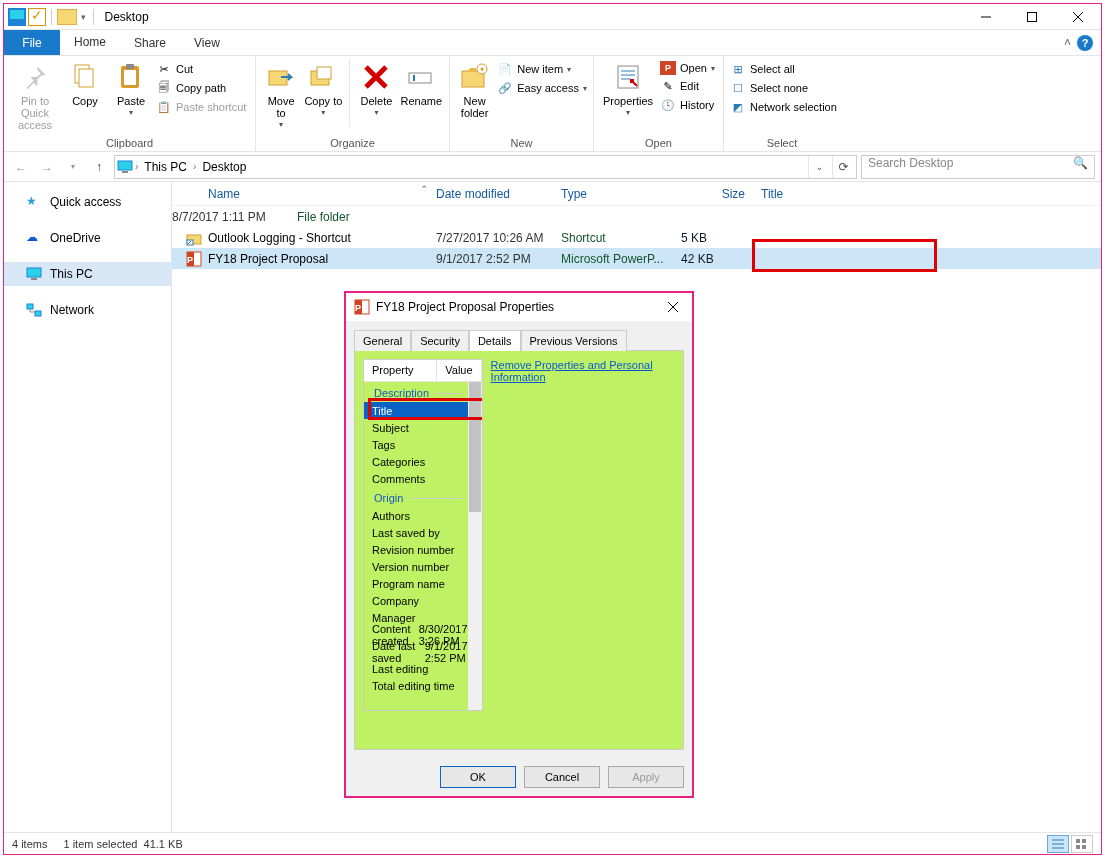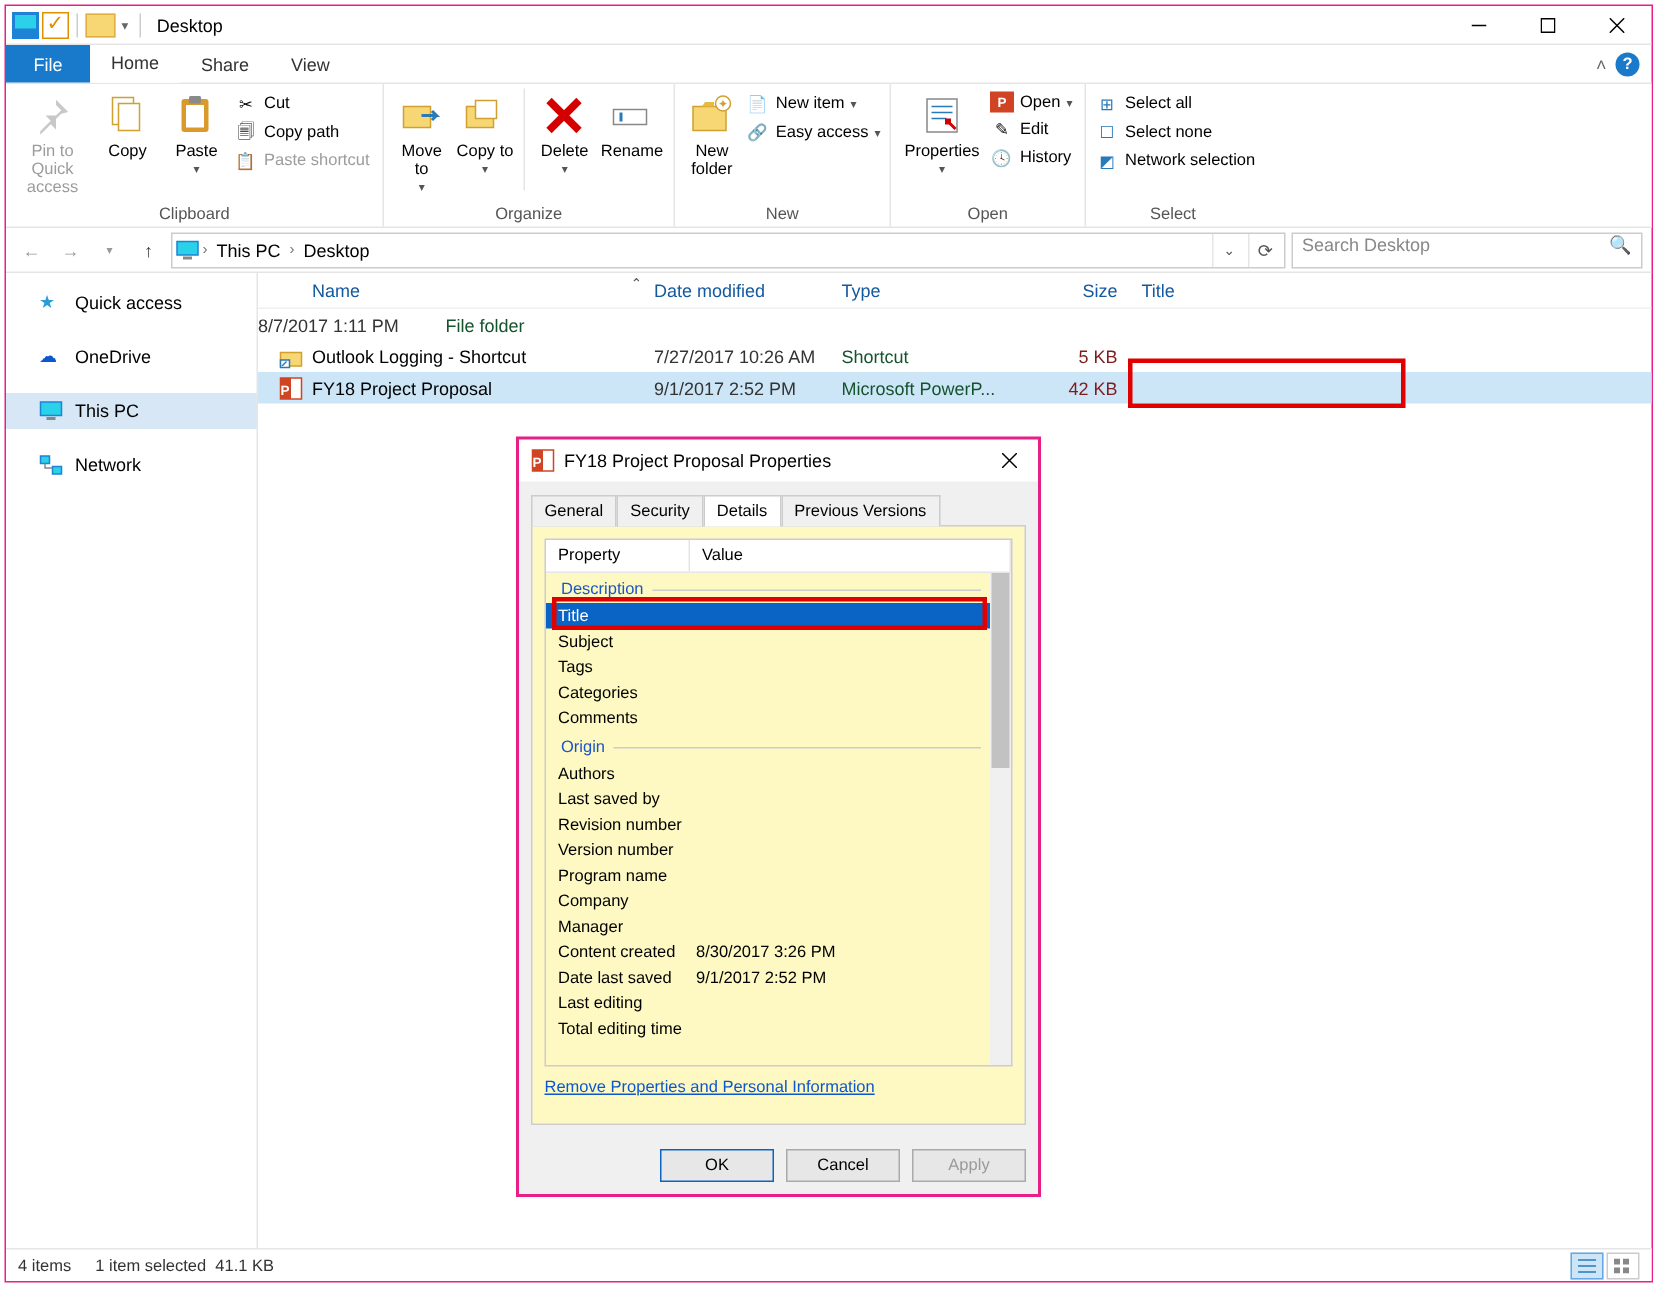--- a/index.html
+++ b/index.html
@@ -63,33 +63,33 @@
   .col-name .sortcaret { position:absolute;right:8px;top:-3px;font-size:9px;color:#555; }
   .col-date { width:125px; }
   .col-type { width:120px; }
   .col-size { width:72px; text-align:right; padding-right:8px; }
   .col-title { width:184px; padding-left:8px; }
   .list-row { display:flex;height:21px;align-items:center;font-size:12px; }
   .list-row.selected { background:#cde6f7; }
   .cell-name { width:264px;padding-left:14px;display:flex;align-items:center;gap:6px; }
   .cell-date { width:125px;color:#333; }
   .cell-type { width:120px;color:#14532d;overflow:hidden;text-overflow:ellipsis;white-space:nowrap; }
-  .cell-size { width:72px;text-align:right;padding-right:8px;color:#7f1d1d; }
+  .cell-size { width:72px;text-align:left;padding-right:8px;color:#0f172a; }
   .cell-title { width:184px; }
   .ficon { width:16px;height:16px; }
   .hl-red { position:absolute; border:3px solid #e00000; pointer-events:none; }
   
   .dialog { position:absolute; left:344px; top:291px; width:350px; height:507px; border:2px solid #e81f87; background:#fff; display:flex; flex-direction:column; }
   .dlg-title { height:28px;display:flex;align-items:center;padding:0 8px;gap:6px;font-size:12px; }
   .dlg-close { margin-left:auto;width:22px;height:22px;display:flex;align-items:center;justify-content:center; }
   .dlg-body { flex:1;background:#f0f0f0;padding:8px;display:flex;flex-direction:column; }
   .tabs { display:flex;font-size:11px; }
   .tabs .ptab { padding:4px 8px;border:1px solid #ccc;background:#f0f0f0;border-bottom:none;position:relative;top:1px; }
   .tabs .ptab.active { background:#fff;z-index:2; }
-  .tabpanel { flex:1;background:#fef9c3;border:1px solid #ccc;padding:8px;display:flex;flex-direction:column;gap:8px; }
+  .tabpanel { flex:1;background:#bef264;border:1px solid #ccc;padding:8px;display:flex;flex-direction:row;gap:8px; }
   .propgrid { border:1px solid #ccc;height:352px;position:relative;overflow:hidden; }
   .pg-head { display:flex;height:22px;background:#fff;border-bottom:1px solid #e5e5e5;font-size:11px; }
   .pg-head .pgh { padding:4px 8px;border-right:1px solid #e5e5e5; }
   .pgh-prop { width:96px; }
   .pgh-val { flex:1; }
   .pg-body { position:absolute;left:0;right:14px;top:22px;bottom:0;overflow:hidden; }
   .pg-scroll { position:absolute;right:0;top:22px;bottom:0;width:14px;background:#f0f0f0; }
   .pg-thumb { position:absolute;left:1px;right:1px;top:0;height:130px;background:#c2c2c2; }
   .pg-row { display:flex;font-size:11px;height:17px;align-items:center; }
   .pg-row.section { color:#1a56c4;padding:2px 0 0 10px;height:20px; }

